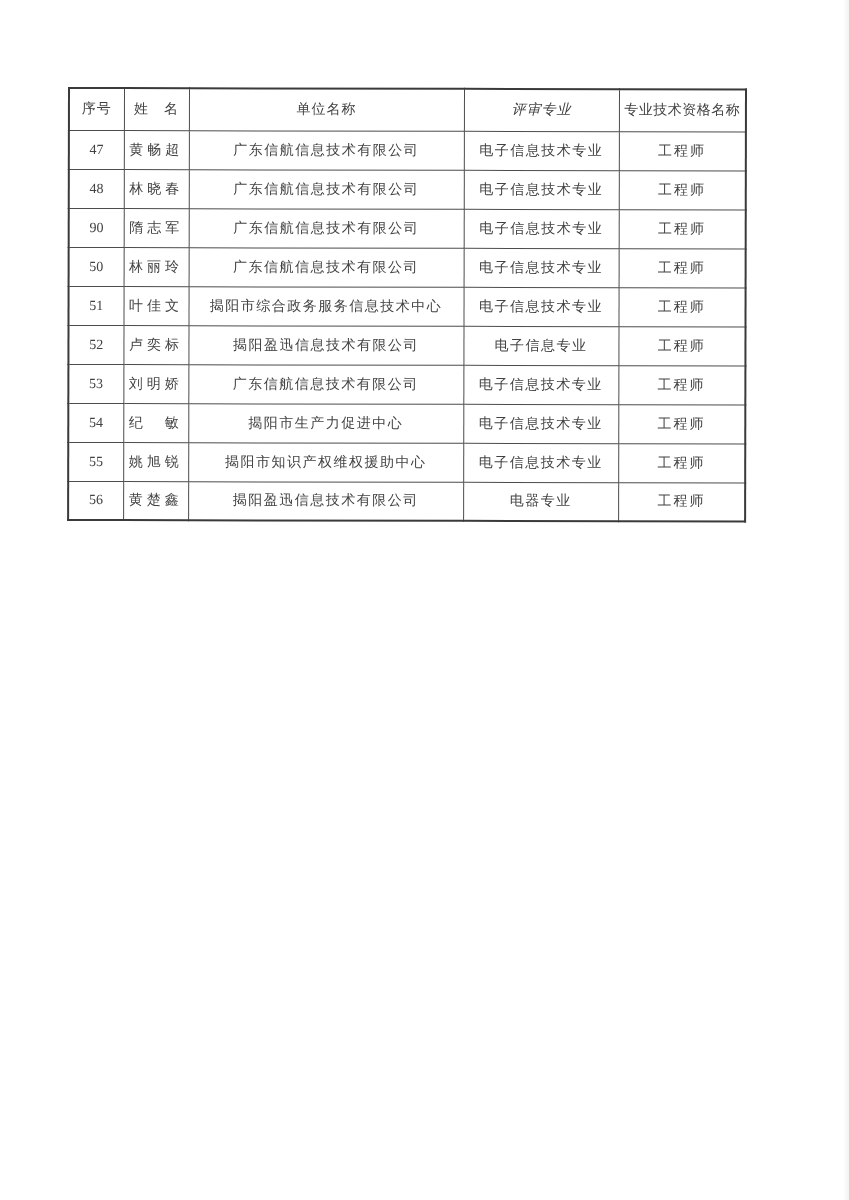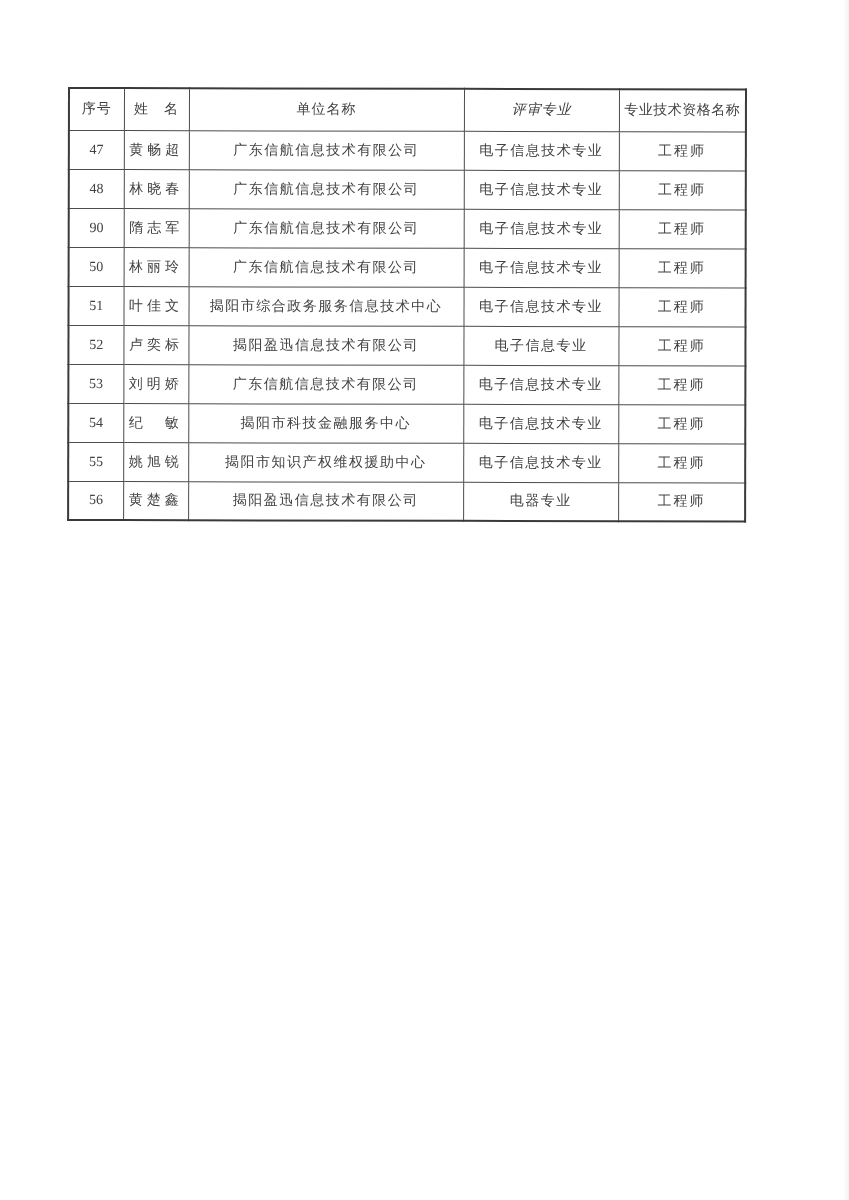--- a/index.html
+++ b/index.html
@@ -142,21 +142,21 @@
       <td class="c-no">53</td>
       <td class="c-name">刘明娇</td>
       <td class="c-unit">广东信航信息技术有限公司</td>
       <td class="c-major">电子信息技术专业</td>
       <td class="c-title">工程师</td>
     </tr>
 
     <tr>
       <td class="c-no">54</td>
       <td class="c-name">纪　敏</td>
-      <td class="c-unit">揭阳市科技金融服务中心</td>
+      <td class="c-unit">揭阳市生产力促进中心</td>
       <td class="c-major">电子信息技术专业</td>
       <td class="c-title">工程师</td>
     </tr>
 
     <tr>
       <td class="c-no">55</td>
       <td class="c-name">姚旭锐</td>
       <td class="c-unit">揭阳市知识产权维权援助中心</td>
       <td class="c-major">电子信息技术专业</td>
       <td class="c-title">工程师</td>

